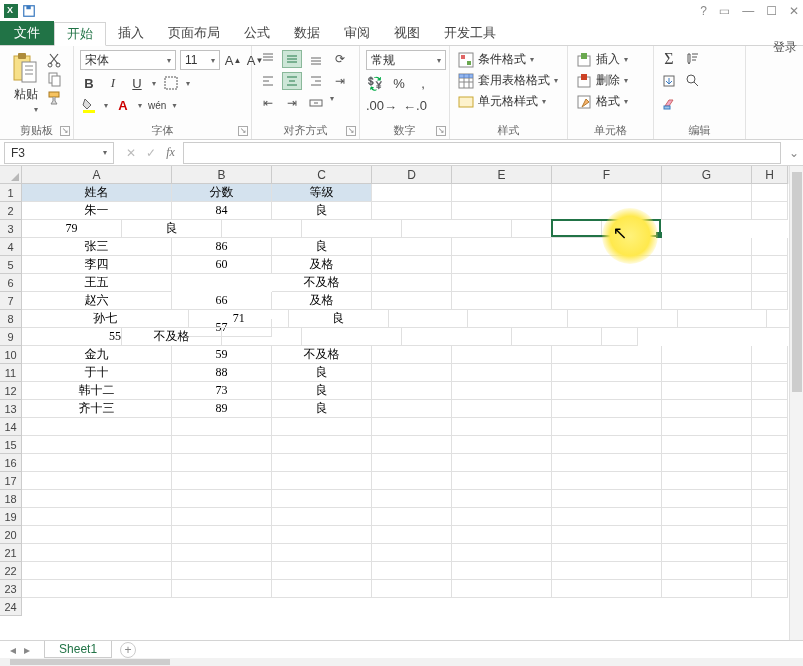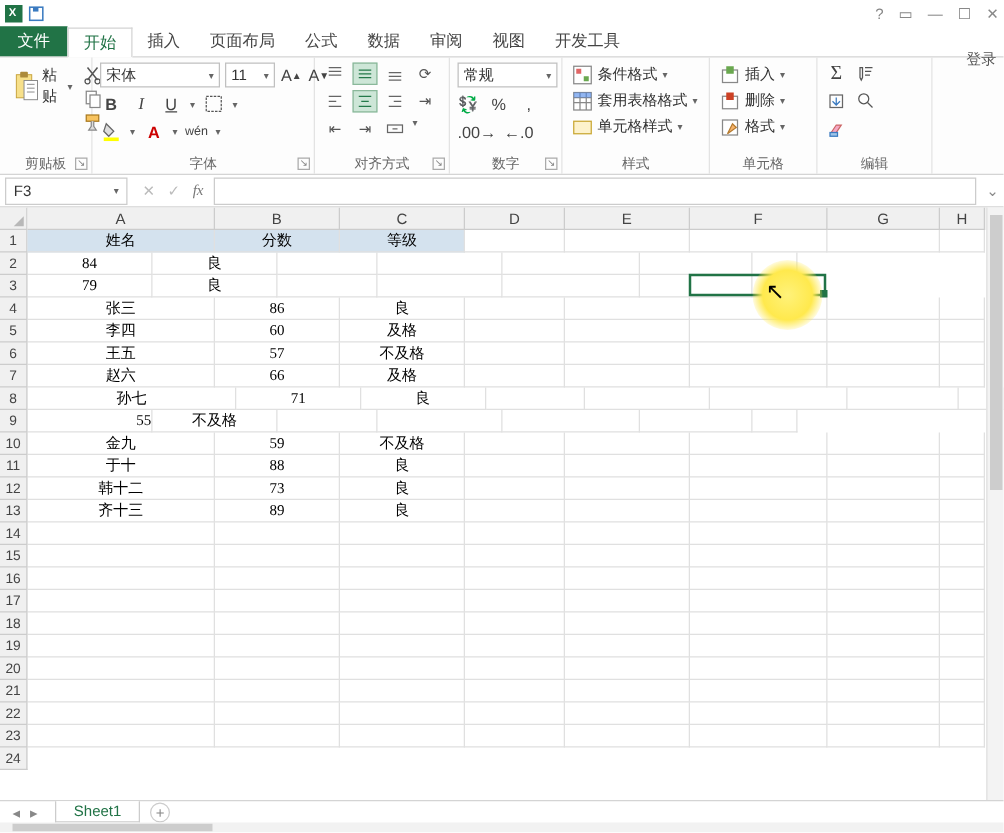--- a/index.html
+++ b/index.html
@@ -21,21 +21,21 @@
 .tabrow .tab.active { color:#217346; background:#fff; border:1px solid #d4d4d4; border-bottom:1px solid #fff; margin-bottom:-1px;margin-top:48px; }
 .tabrow .loginlabel { position:absolute; right:6px; top:17px; color:#555; font-size:12px; }
 
 
 .ribbon { height:94px; background:#fdfdfd; border-bottom:1px solid #d4d4d4; display:flex; }
 .group { border-right:1px solid #e3e3e3; padding:4px 6px 1px; display:flex; flex-direction:column; justify-content:space-between; position:relative; }
 .group-label { text-align:center; font-size:11px; color:#666; padding-top:2px; }
 .group-body { flex:1; display:flex; align-items:flex-start; gap:4px; }
 .dialog-launcher { position:absolute; right:3px; bottom:3px; width:10px; height:10px; border:1px solid #aaa; font-size:8px; line-height:8px; text-align:center; color:#888; }
 
-.paste-btn { display:flex; align-items:center; gap:2px; padding:2px 4px; }
+.paste-btn { display:flex; flex-direction:column; align-items:flex-end; gap:2px; padding:2px 4px; }
 .paste-ico { width:28px; height:32px; }
 .mini-col { display:flex; flex-direction:column; gap:3px; padding-top:2px; }
 .mini-ico { width:16px; height:16px; display:flex; align-items:center; justify-content:center; color:#555; }
 
 .font-controls { display:flex; flex-direction:column; gap:4px; }
 .font-row1 { display:flex; gap:4px; align-items:center; }
 .font-name-box { border:1px solid #c0c0c0; height:20px; width:96px; padding:0 4px; font-size:12px; display:flex; align-items:center; justify-content:space-between; background:#fff; }
 .font-size-box { border:1px solid #c0c0c0; height:20px; width:40px; padding:0 4px; font-size:12px; display:flex; align-items:center; justify-content:space-between; background:#fff; }
 .dd-arrow { font-size:8px; color:#666; }
 .font-row2 { display:flex; gap:6px; align-items:center; }
@@ -54,21 +54,21 @@
 .styles-col { display:flex; flex-direction:column; gap:2px; }
 .style-item { display:flex; align-items:center; gap:4px; font-size:12px; color:#333; cursor:pointer; padding:1px 2px; }
 .style-ico { width:16px; height:16px; }
 
 .cells-col { display:flex; flex-direction:column; gap:2px; }
 .edit-col { display:flex; gap:6px; }
 .edit-subcol { display:flex; flex-direction:column; gap:4px; }
 
 
 .fbar { height:26px; border-bottom:1px solid #d4d4d4; display:flex; align-items:center; }
-.namebox { width:98px; height:22px; border:1px solid #ccc; margin:2px 4px; display:flex; align-items:center; justify-content:space-between; padding:0 6px; background:#fff; }
+.namebox { width:110px; height:22px; border:1px solid #ccc; margin:2px 4px; display:flex; align-items:center; justify-content:space-between; padding:0 6px; background:#fff; }
 .fbar-btns { display:flex; gap:10px; padding:0 8px; color:#bbb; align-items:center; }
 .fbar-btns .fx { color:#777; font-style:italic; font-family:serif; }
 .formula-input { flex:1; height:22px; border:1px solid #ccc; margin:2px 4px 2px 0; background:#fff; }
 .fbar-expand { width:18px; text-align:center; color:#888; }
 
 
 .grid-wrap { position:absolute; top:166px; left:0; right:0; bottom:26px; overflow:hidden; }
 .corner { position:absolute; left:0; top:0; width:22px; height:18px; background:#f0f0f0; border-right:1px solid #ccc; border-bottom:1px solid #ccc; }
 .corner::after { content:""; position:absolute; right:2px; bottom:2px; border-left:8px solid transparent; border-bottom:8px solid #b8b8b8; }
 .colheads { position:absolute; left:22px; top:0; right:0; height:18px; display:flex; background:#f0f0f0; }
@@ -458,20 +458,21 @@
         <div class="cell selhdr" style="width: 150px;">姓名</div>
         <div class="cell selhdr" style="width: 100px;">分数</div>
         <div class="cell selhdr" style="width: 100px;">等级</div>
         <div class="cell" style="width: 80px;"></div>
         <div class="cell" style="width: 100px;"></div>
         <div class="cell" style="width: 110px;"></div>
         <div class="cell" style="width: 90px;"></div>
         <div class="cell" style="width: 36px;"></div>
       </div>
       <div class="row">
+        <div class="cell" style="width: 150px;">朱一</div>
         <div class="cell" style="width: 100px;">84</div>
         <div class="cell" style="width: 100px;">良</div>
         <div class="cell" style="width: 80px;"></div>
         <div class="cell" style="width: 100px;"></div>
         <div class="cell" style="width: 110px;"></div>
         <div class="cell" style="width: 90px;"></div>
         <div class="cell" style="width: 36px;"></div>
       </div>
       <div class="row">
         <div class="cell" style="width: 100px;">79</div>
@@ -497,21 +498,21 @@
         <div class="cell" style="width: 100px;">60</div>
         <div class="cell" style="width: 100px;">及格</div>
         <div class="cell" style="width: 80px;"></div>
         <div class="cell" style="width: 100px;"></div>
         <div class="cell" style="width: 110px;"></div>
         <div class="cell" style="width: 90px;"></div>
         <div class="cell" style="width: 36px;"></div>
       </div>
       <div class="row">
         <div class="cell" style="width: 150px;">王五</div>
-        <div class="cell" style="width: 100px;">57</div>
+        <div class="cell" style="width: 100px; margin-top: 45px;">57</div>
         <div class="cell" style="width: 100px;">不及格</div>
         <div class="cell" style="width: 80px;"></div>
         <div class="cell" style="width: 100px;"></div>
         <div class="cell" style="width: 110px;"></div>
         <div class="cell" style="width: 90px;"></div>
         <div class="cell" style="width: 36px;"></div>
       </div>
       <div class="row">
         <div class="cell" style="width: 150px;">赵六</div>
         <div class="cell" style="width: 100px;">66</div>

